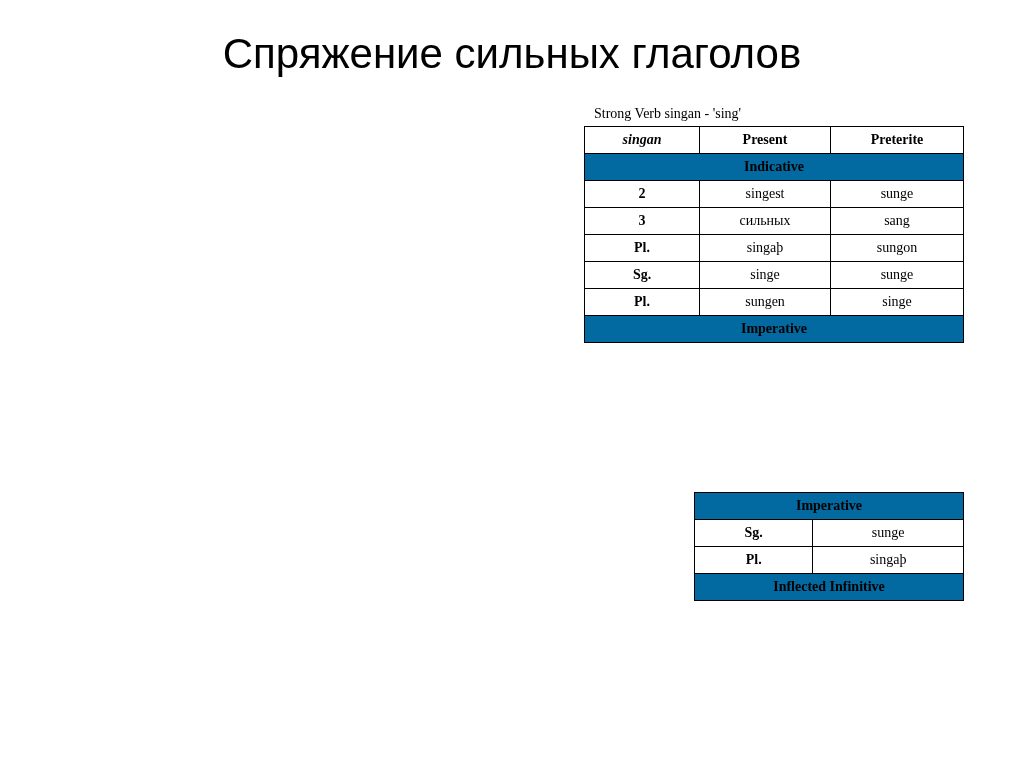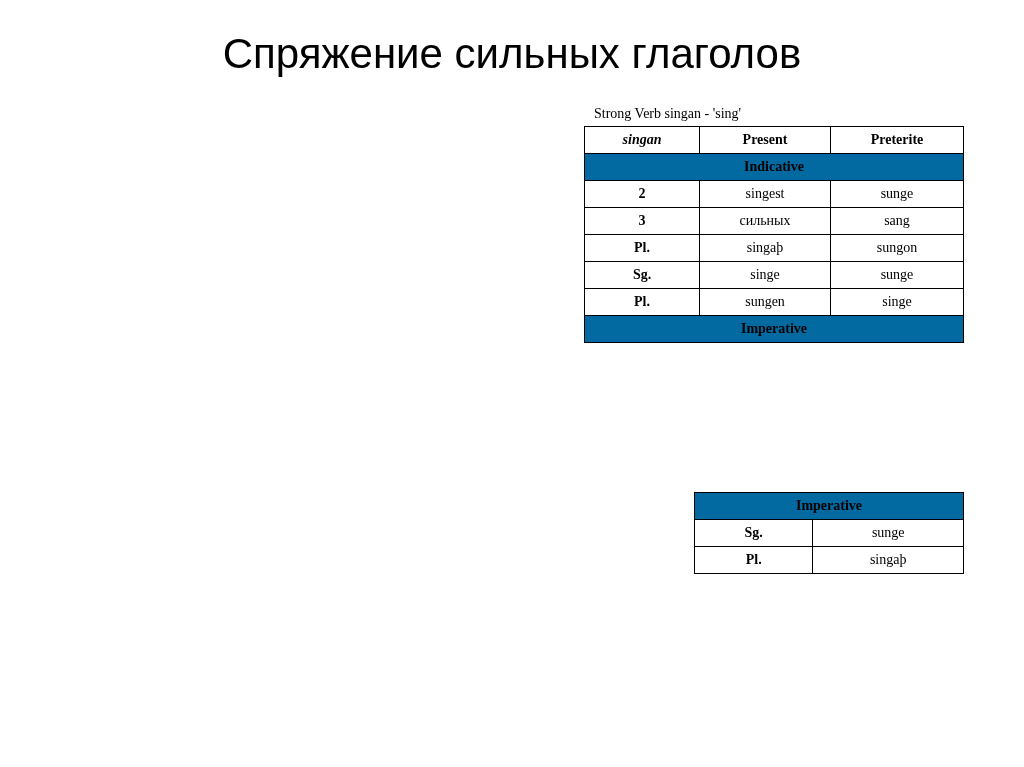--- a/index.html
+++ b/index.html
@@ -155,16 +155,19 @@
         <td colspan="2">Imperative</td>
       </tr>
       <tr>
         <td class="row-label">Sg.</td>
         <td>sunge</td>
       </tr>
       <tr>
         <td class="row-label">Pl.</td>
         <td>singaþ</td>
       </tr>
+      <tr class="section-header">
+        <td colspan="2">Inflected Infinitive</td>
+      </tr>
     </tbody>
       </table>
   </div>
 </div>
 
 </body></html>

